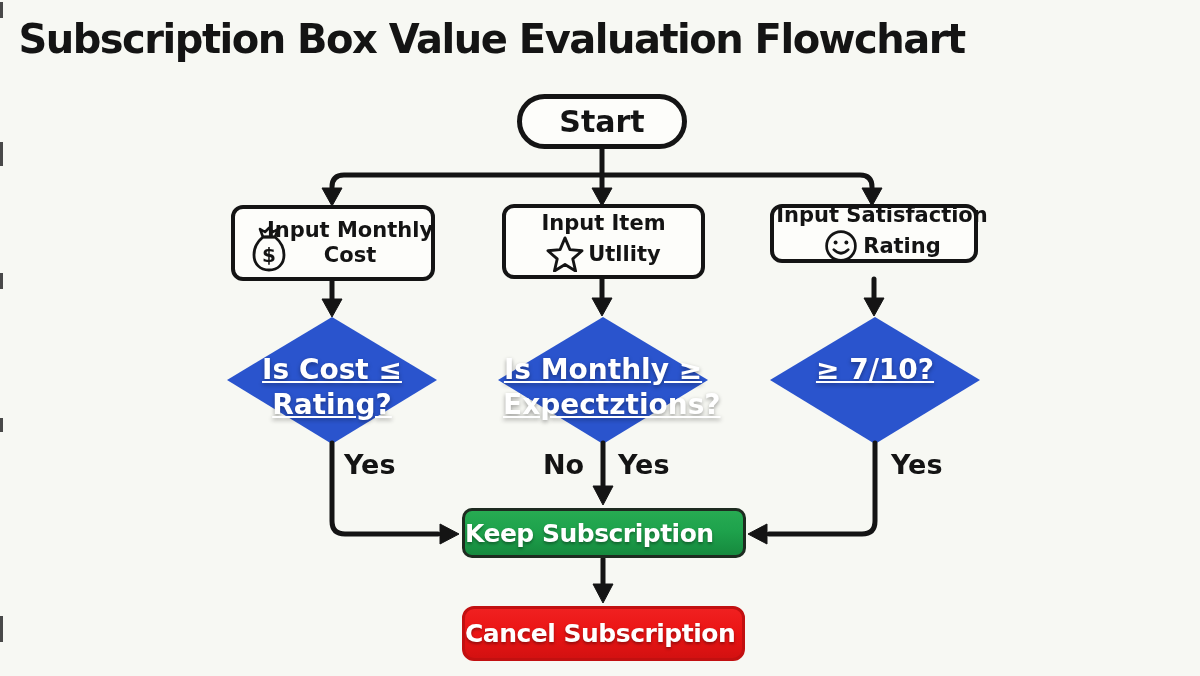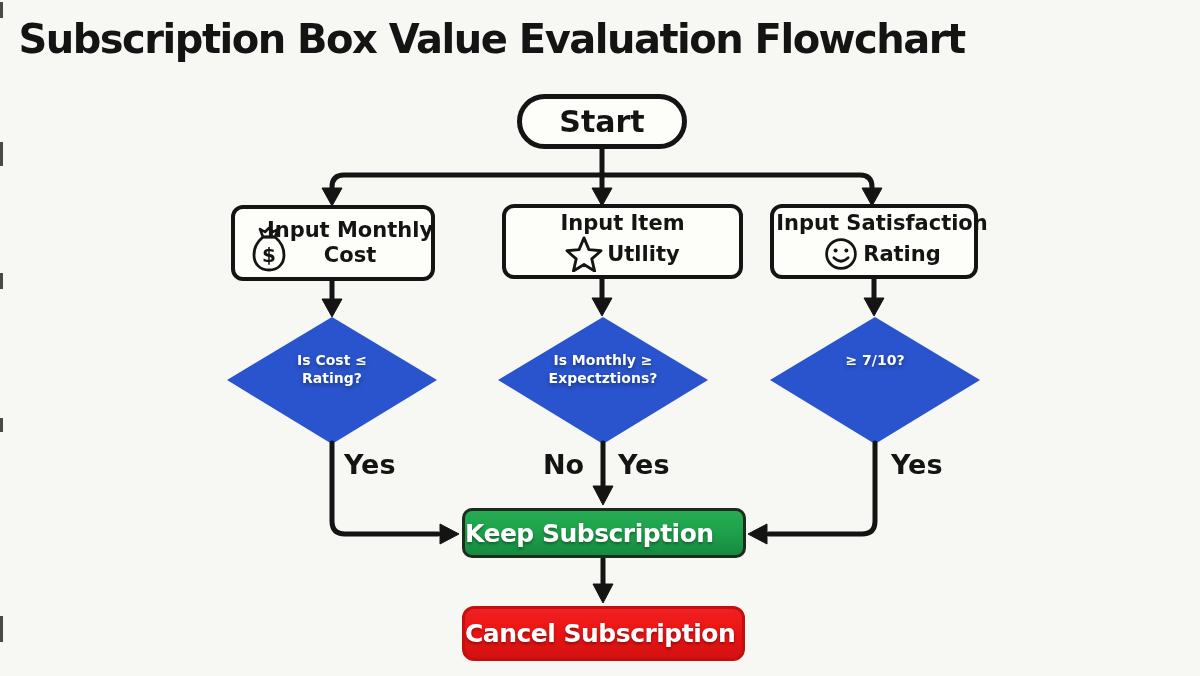--- a/index.html
+++ b/index.html
@@ -19,28 +19,28 @@
   .edge{stroke:var(--line);stroke-width:5;fill:none;stroke-linecap:round;}
   .arrowhead{fill:var(--line);stroke:var(--line);stroke-linejoin:round;}
   .diamond{fill:var(--decision-fill);}
   .node{position:absolute;display:flex;align-items:center;justify-content:center;
         background:var(--node-fill);border:4px solid var(--node-border);color:var(--label-color);}
   .start{left:517px;top:94px;width:170px;height:55px;border-radius:28px;border-width:5px;
          font-size:30px;font-weight:800;}
   .inputbox{flex-direction:column;border-radius:12px;font-weight:700;font-size:21px;line-height:1.2;}
   .inputbox .l1,.inputbox .l2{white-space:nowrap;text-align:center;}
   .in-cost{left:231px;top:205px;width:204px;height:76px;padding-left:34px;}
-  .in-util{left:502px;top:204px;width:241px;height:75px;}
-  .in-sat {left:770px;top:204px;width:208px;height:75px;padding-left:16px;}
+  .in-util{left:502px;top:204px;width:203px;height:75px;}
+  .in-sat {left:770px;top:204px;width:208px;height:59px;padding-left:16px;}
   .iconrow{display:flex;align-items:center;justify-content:center;gap:4px;}
   .abs-icon{position:absolute;left:14px;top:16px;}
   .icon svg{display:block;}
   .dtext{position:absolute;text-align:center;color:var(--light-text);font-weight:700;
-         font-size:14px;line-height:1.25;white-space:nowrap;
-         text-shadow:0 2px 4px rgba(0,0,0,.38);}
+         font-size:28px;line-height:1.25;white-space:nowrap;
+         text-shadow:0 2px 4px rgba(0,0,0,.38);text-decoration:underline;}
   .dt-cost{left:232px;top:352px;width:200px;}
   .dt-util{left:503px;top:352px;width:200px;}
   .dt-sat {left:775px;top:352px;width:200px;}
   .elabel{position:absolute;font-size:27px;font-weight:700;color:var(--label-color);white-space:nowrap;}
   .lab-cost-yes{left:344px;top:449px;}
   .lab-util-no {left:543px;top:449px;}
   .lab-util-yes{left:618px;top:449px;}
   .lab-sat-yes {left:891px;top:449px;}
   .endbox{position:absolute;display:flex;align-items:center;
           color:var(--light-text);font-weight:700;font-size:25px;letter-spacing:-0.5px;

